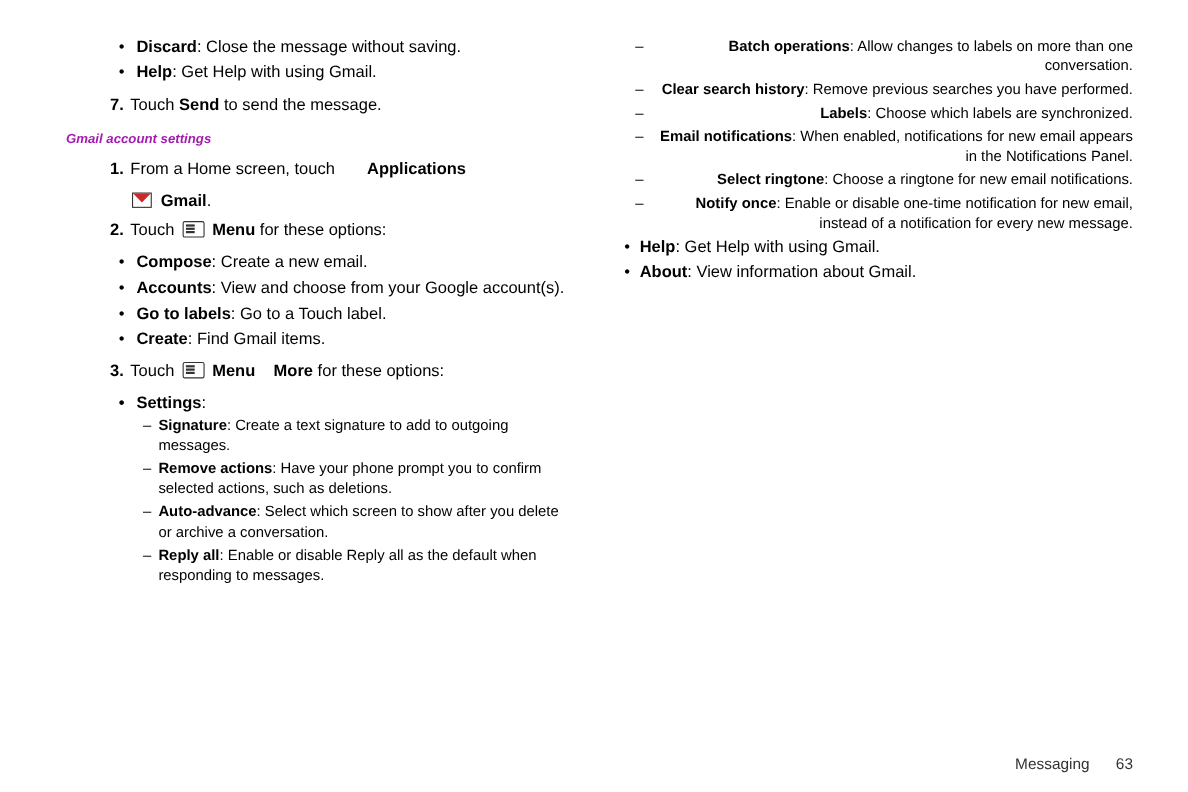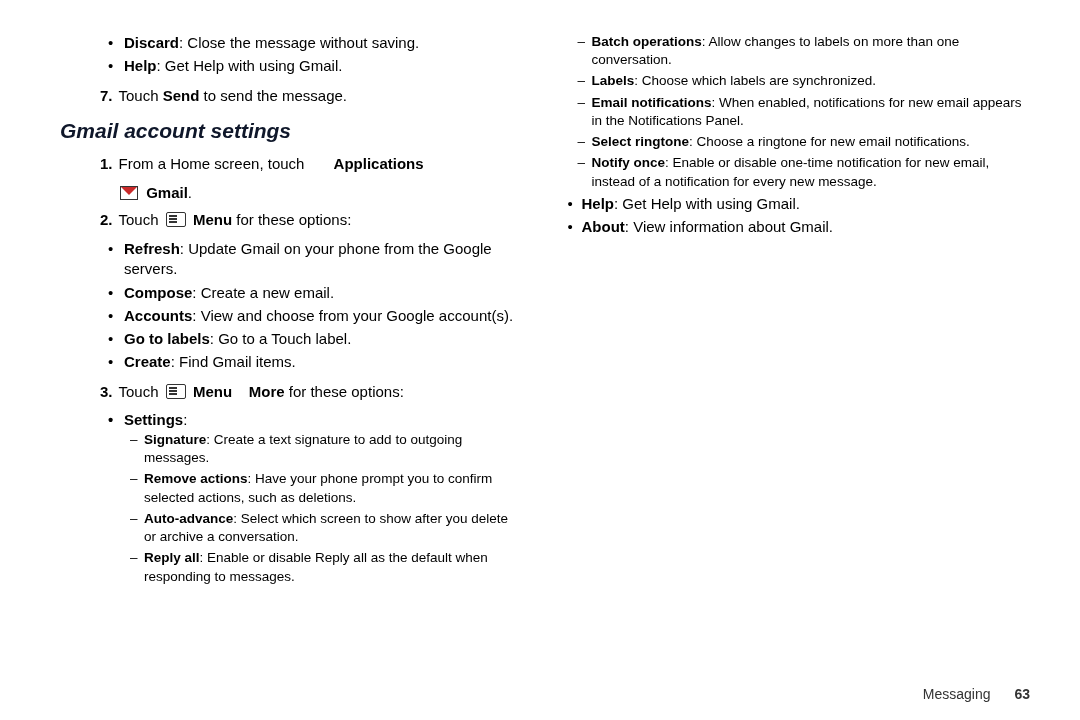--- a/index.html
+++ b/index.html
@@ -22,24 +22,24 @@
   }
   .col {
     width: 480px;
     padding-right: 30px;
   }
   .col.right {
     padding-left: 15px;
     padding-right: 10px;
   }
   .section-heading {
-    color: #0f172a;
+    color: #a21caf;
     font-weight: bold;
     font-style: italic;
-    font-size: 21px;
+    font-size: 12px;
     margin: 12px 0 10px 0;
   }
   .num-line {
     margin: 8px 0;
     padding-left: 20px;
     text-indent: -20px;
     line-height: 1.5;
   }
   .num {
     font-weight: bold;
@@ -90,21 +90,20 @@
   }
   .footer {
     position: absolute;
     bottom: 18px;
     right: 50px;
     font-size: 14px;
     color: #333;
   }
   .footer .pnum {
     margin-left: 20px;
-    font-weight: bold;
   }
   .indent-block {
     margin-left: 40px;
   }
   .bullet-line {
     position: relative;
     padding-left: 16px;
     margin: 3px 0 3px 48px;
     line-height: 1.35;
   }
@@ -122,20 +121,21 @@
     line-height: 1.35;
   }
   .sub-line::before {
     content: '–';
     position: absolute;
     left: 0;
     top: 0;
   }
   .col.right .sub-line {
     margin-left: 10px;
+    text-align: right;
   }
   .col.right .bullet-line.top {
     margin-left: 0;
     padding-left: 14px;
   }
   .settings-label {
     margin-left: 48px;
     padding-left: 16px;
     position: relative;
     font-weight: bold;
@@ -172,21 +172,20 @@
     <div class="gmail-line">
       <span class="gmail-icon"></span>
       <b>Gmail</b><span>.</span>
     </div>
 
     <div class="num-line indent-block">
       <span class="num">2.</span><span>Touch </span><span class="menu-icon"></span>
       <b>Menu</b><span> for these options:</span>
     </div>
 
-    <div class="bullet-line"><b>Refresh</b><span>: Update Gmail on your phone from the Google servers.</span></div>
     <div class="bullet-line"><b>Compose</b><span>: Create a new email.</span></div>
     <div class="bullet-line"><b>Accounts</b><span>: View and choose from your Google account(s).</span></div>
     <div class="bullet-line"><b>Go to labels</b><span>: Go to a Touch label.</span></div>
     <div class="bullet-line"><b>Create</b><span>: Find Gmail items.</span></div>
 
     <div class="num-line indent-block">
       <span class="num">3.</span><span>Touch </span><span class="menu-icon"></span>
       <b>Menu</b>&nbsp;&nbsp;&nbsp;&nbsp;<b>More</b><span> for these options:</span>
     </div>
 
@@ -197,20 +196,21 @@
     <div class="sub-line"><b>Signature</b><span>: Create a text signature to add to outgoing messages.</span></div>
     <div class="sub-line"><b>Remove actions</b><span>: Have your phone prompt you to confirm selected actions, such as deletions.</span></div>
     <div class="sub-line"><b>Auto-advance</b><span>: Select which screen to show after you delete or archive a conversation.</span></div>
     <div class="sub-line"><b>Reply all</b><span>: Enable or disable Reply all as the default when responding to messages.</span></div>
 
   </div>
 
   <div class="col right">
 
     <div class="sub-line"><b>Batch operations</b><span>: Allow changes to labels on more than one conversation.</span></div>
+    <div class="sub-line"><b>Clear search history</b><span>: Remove previous searches you have performed.</span></div>
     <div class="sub-line"><b>Labels</b><span>: Choose which labels are synchronized.</span></div>
     <div class="sub-line"><b>Email notifications</b><span>: When enabled, notifications for new email appears in the Notifications Panel.</span></div>
     <div class="sub-line"><b>Select ringtone</b><span>: Choose a ringtone for new email notifications.</span></div>
     <div class="sub-line"><b>Notify once</b><span>: Enable or disable one-time notification for new email, instead of a notification for every new message.</span></div>
 
     <div class="bullet-line top"><b>Help</b><span>: Get Help with using Gmail.</span></div>
     <div class="bullet-line top"><b>About</b><span>: View information about Gmail.</span></div>
 
   </div>
 

